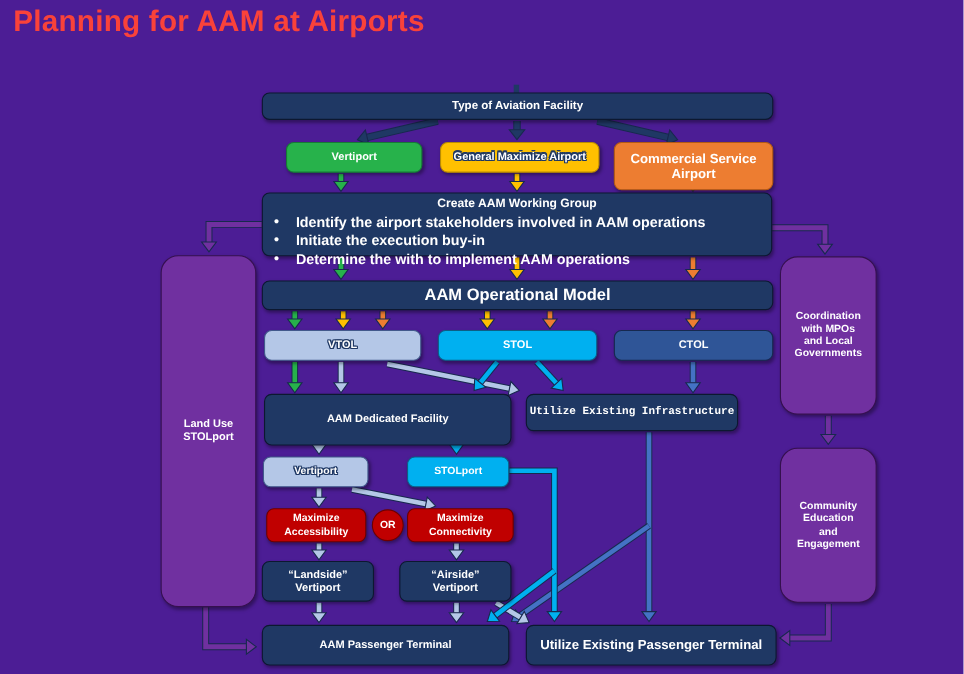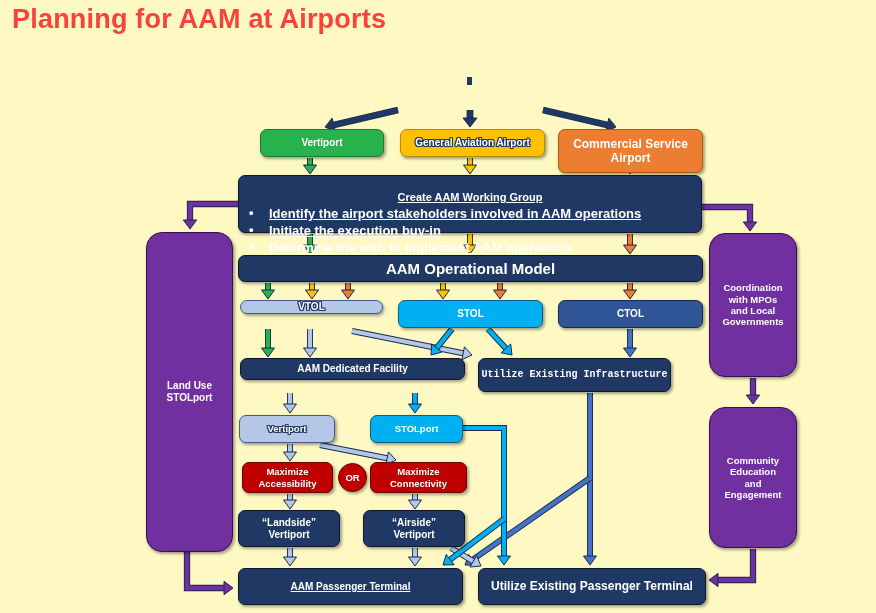--- a/index.html
+++ b/index.html
@@ -1,16 +1,16 @@
 <!DOCTYPE html>
 <html style="--title-red: #F9423A; --navy: #1F3864; --green: #27B24B; --yellow: #FFC000; --orange: #ED7D31; --lavender: #B4C7E7; --cyan: #00B0F0; --ctol-blue: #2F5597; --arrow-blue: #4472C4; --red: #C00000; --purple: #7030A0; --edge-outline: #18294E;"><head>
 <meta charset="utf-8">
 <style>
   html,body{margin:0;padding:0;background:#ffffff;}
-  .stage{position:relative;width:876px;height:613px;background:#fef9c3;overflow:hidden;
+  .stage{position:relative;width:876px;height:613px;background:#4c1d95;overflow:hidden;
          font-family:"Liberation Sans",sans-serif;}
   .page-title{position:absolute;left:12px;top:4px;margin:0;font-size:27px;font-weight:800;
               letter-spacing:0.2px;color:var(--title-red);}
   .edges{position:absolute;left:0;top:0;z-index:1;}
   .node{position:absolute;box-sizing:border-box;z-index:2;display:flex;align-items:center;
         justify-content:center;text-align:center;color:#fff;font-weight:bold;
         border:1.5px solid #0c1830;border-radius:7px;line-height:1.2;
         box-shadow:1.5px 2px 3px rgba(0,0,0,0.35);}
   .navy{background:var(--navy);border-color:#0c1830;}
   .green{background:var(--green);border-color:#157a36;}
@@ -18,21 +18,21 @@
   .orange{background:var(--orange);border-color:#b35a13;}
   .lavender{background:var(--lavender);border-color:#42598c;}
   .cyan{background:var(--cyan);border-color:#0c5e85;}
   .ctol{background:var(--ctol-blue);border-color:#16294f;}
   .red{background:var(--red);border-color:#6d0000;}
   .purple{background:var(--purple);border-color:#35104f;border-radius:16px;}
   .circle{border-radius:50%;}
   .ml{white-space:pre-line;}
   .outlined{text-shadow:-1px 0 #1F3864,1px 0 #1F3864,0 -1px #1F3864,0 1px #1F3864,
             -1px -1px #1F3864,1px 1px #1F3864,-1px 1px #1F3864,1px -1px #1F3864;}
-  .wg{flex-direction:column;justify-content:flex-start;padding-top:15px;align-items:stretch;text-decoration:underline;}
+  .wg{flex-direction:column;justify-content:flex-start;padding-top:3px;align-items:stretch;}
   .wg-title{font-size:11px;text-align:center;}
   .wg-bullets{margin:2px 0 0 0;padding:0;list-style:none;text-align:left;}
   .wg-bullets li{position:relative;font-size:13px;font-weight:bold;padding-left:30px;
                  margin-bottom:1.5px;}
   .wg-bullets li::before{content:"\2022";position:absolute;left:10px;top:-1px;}
   .stub{position:absolute;z-index:0;background:var(--navy);}
 </style>
 </head>
 <body>
 
@@ -232,55 +232,58 @@
       </g>
       <g>
         <path d="M753 549 L753 580 L718 580" fill="none" stroke="#18294E" stroke-width="6.3" stroke-linejoin="miter"></path>
         <path d="M753 549 L753 580 L718 580" fill="none" stroke="#7030A0" stroke-width="4.5" stroke-linejoin="miter"></path>
         <polygon points="709,580 718,573.3 718,586.7" fill="#7030A0" stroke="#18294E" stroke-width="1"></polygon>
       </g>
     </svg>
 
   <div class="stub" style="left:467px;top:77px;width:5px;height:8px;"></div>
 
+  <div class="node navy" style="left:238px;top:84px;width:465px;height:25px;font-size:10.5px;">
+    <span>Type of Aviation Facility</span>
+  </div>
 
   <div class="node green" style="left:260px;top:129px;width:124px;height:28px;font-size:10px;">
     <span>Vertiport</span>
   </div>
   <div class="node yellow" style="left:400px;top:129px;width:145px;height:28px;font-size:10px;">
-    <span class="outlined">General Aviation Airport</span>
+    <span class="outlined">General Maximize Airport</span>
   </div>
   <div class="node orange" style="left:558px;top:129px;width:145px;height:44px;font-size:12px;">
     <span>Commercial Service Airport</span>
   </div>
 
   <div class="node navy wg" style="left:238px;top:175px;width:464px;height:58px;">
     <div class="wg-title">Create AAM Working Group</div>
     <ul class="wg-bullets">
       <li><span>Identify the airport stakeholders involved in AAM operations</span></li>
       <li><span>Initiate the execution buy-in</span></li>
       <li><span>Determine the with to implement AAM operations</span></li>
     </ul>
   </div>
 
   <div class="node navy" style="left:238px;top:255px;width:465px;height:27px;font-size:15px;">
     <span>AAM Operational Model</span>
   </div>
 
-  <div class="node lavender" style="left:240px;top:300px;width:143px;height:14px;font-size:10px;">
+  <div class="node lavender" style="left:240px;top:300px;width:143px;height:28px;font-size:10px;">
     <span class="outlined">VTOL</span>
   </div>
   <div class="node cyan" style="left:398px;top:300px;width:145px;height:28px;font-size:10px;">
     <span>STOL</span>
   </div>
   <div class="node ctol" style="left:558px;top:300px;width:145px;height:28px;font-size:10px;">
     <span>CTOL</span>
   </div>
 
-  <div class="node navy" style="left:240px;top:358px;width:225px;height:22px;font-size:10px;justify-content:center;">
+  <div class="node navy" style="left:240px;top:358px;width:225px;height:47px;font-size:10px;justify-content:center;">
     <span>AAM Dedicated Facility</span>
   </div>
   <div class="node navy" style="left:478px;top:358px;width:193px;height:34px;font-size:10px;font-family:Liberation Mono, monospace;">
     <span>Utilize Existing Infrastructure</span>
   </div>
 
   <div class="node lavender" style="left:239px;top:415px;width:96px;height:28px;font-size:9.5px;">
     <span class="outlined">Vertiport</span>
   </div>
   <div class="node cyan" style="left:370px;top:415px;width:93px;height:28px;font-size:9.5px;">
@@ -301,21 +304,21 @@
 
   <div class="node navy" style="left:238px;top:510px;width:102px;height:37px;font-size:10px;">
     <span class="ml">“Landside”
 Vertiport</span>
   </div>
   <div class="node navy" style="left:363px;top:510px;width:102px;height:37px;font-size:10px;">
     <span class="ml">“Airside”
 Vertiport</span>
   </div>
 
-  <div class="node navy" style="left:238px;top:568px;width:225px;height:37px;font-size:10px;text-decoration:underline;">
+  <div class="node navy" style="left:238px;top:568px;width:225px;height:37px;font-size:10px;">
     <span>AAM Passenger Terminal</span>
   </div>
   <div class="node navy" style="left:478px;top:568px;width:228px;height:37px;font-size:12px;">
     <span>Utilize Existing Passenger Terminal</span>
   </div>
 
   <div class="node purple" style="left:146px;top:232px;width:87px;height:320px;font-size:10px;">
     <span class="ml">Land Use
 STOLport</span>
   </div>

